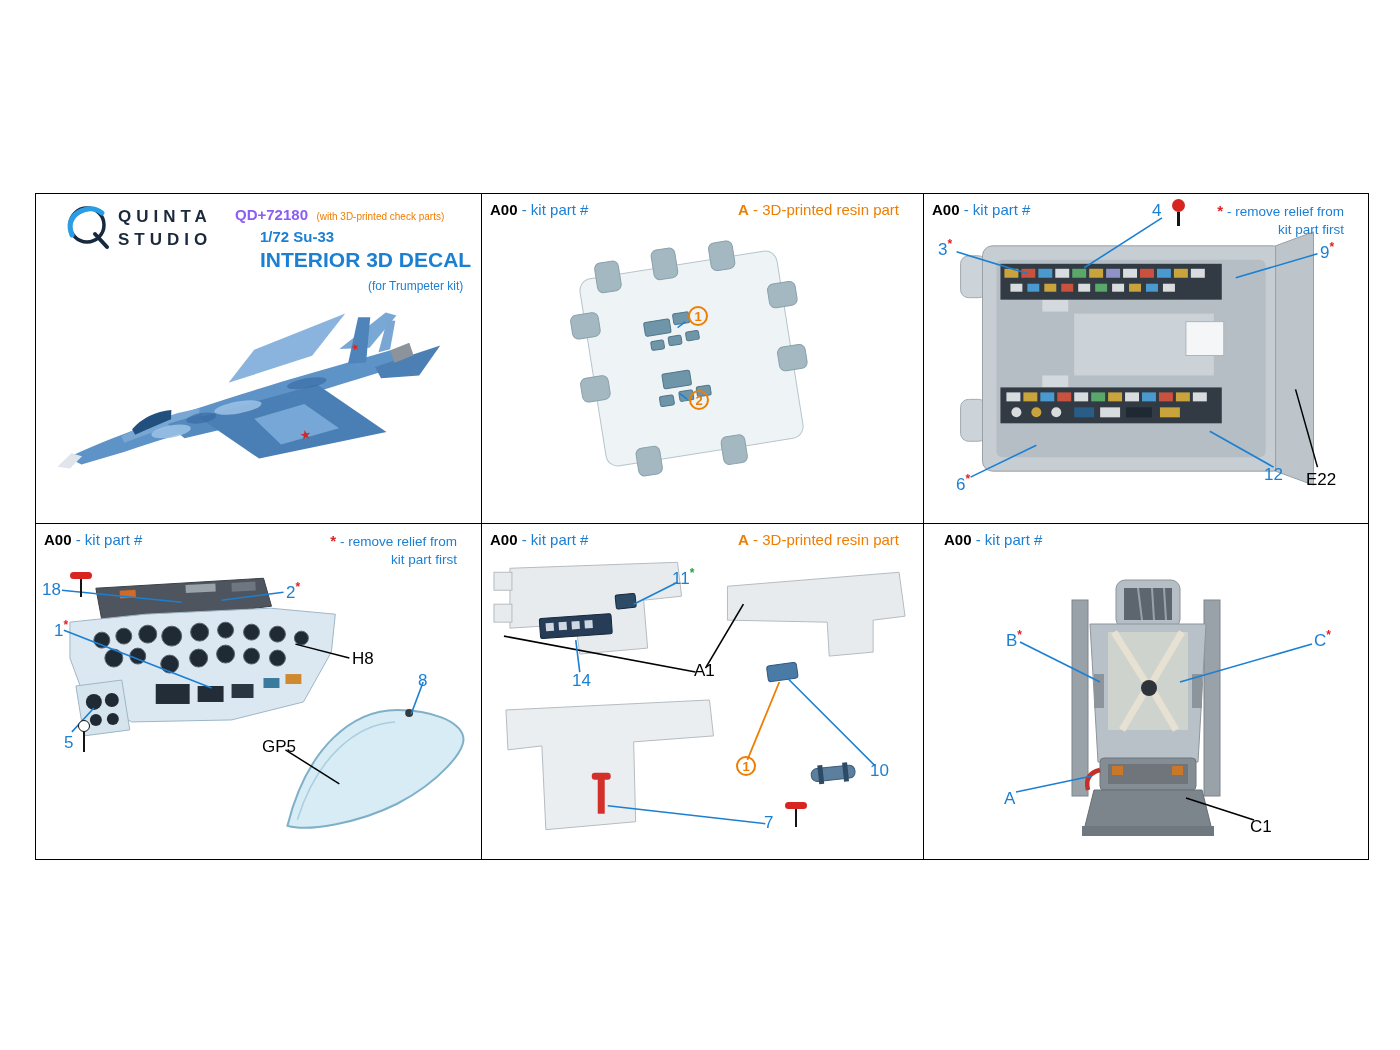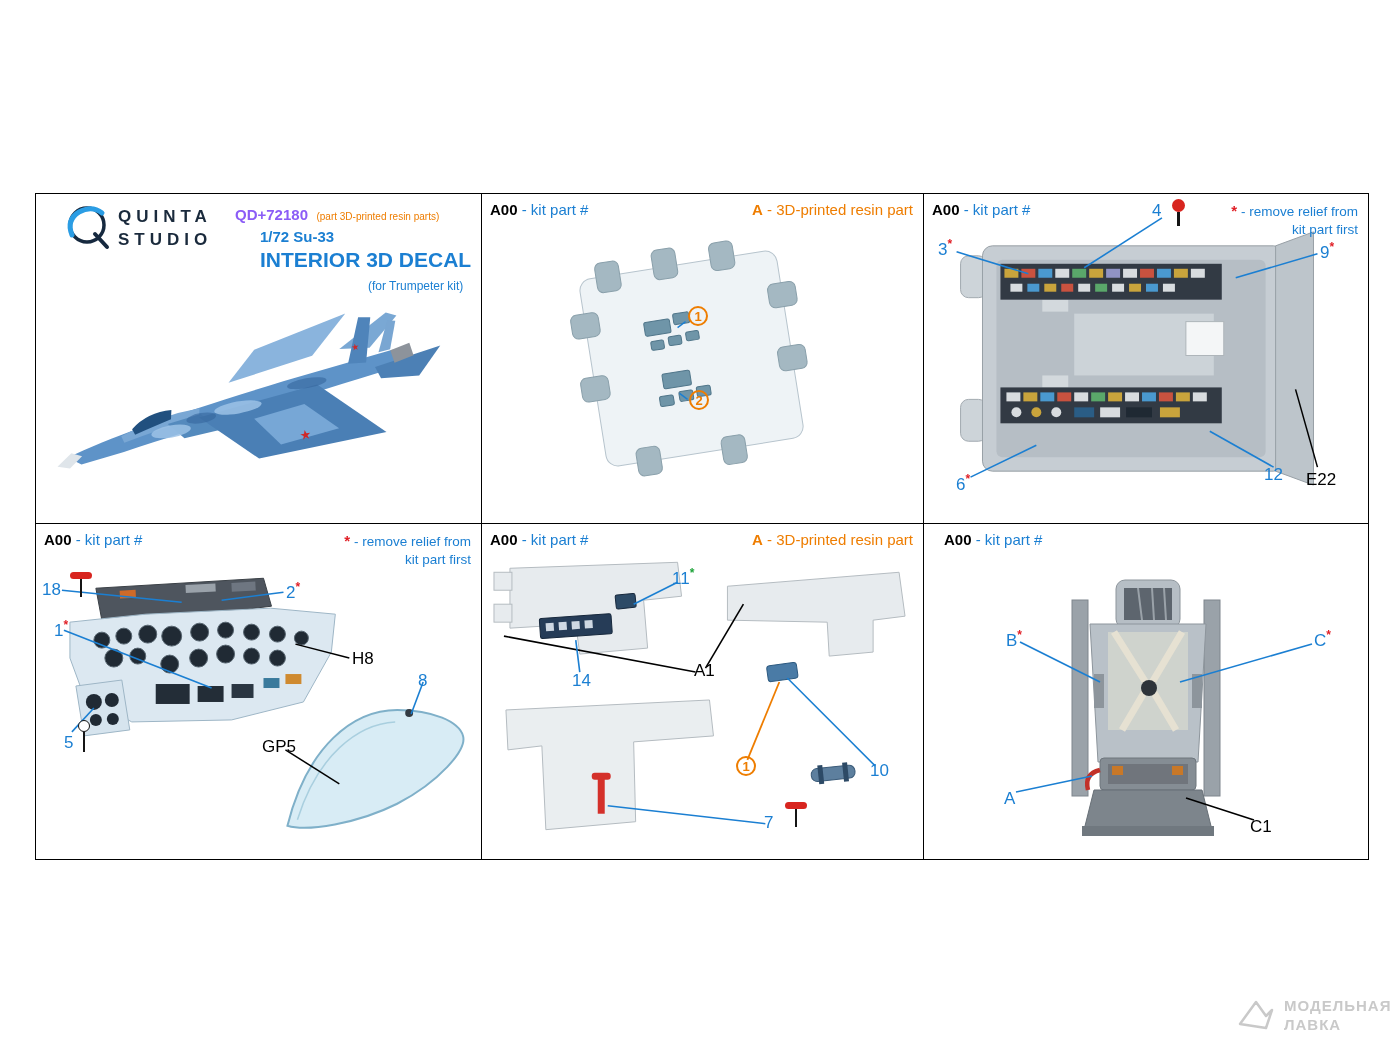--- a/index.html
+++ b/index.html
@@ -9,21 +9,21 @@
   .grid { position:absolute; left:35px; top:193px; width:1334px; height:667px;
           display:grid; grid-template-columns:446px 442px 444px; grid-template-rows:330px 335px;
           border:1px solid #000; }
   .cell { position:relative; overflow:hidden; background:#fff;
           border-right:1px solid #000; border-bottom:1px solid #000; }
   .cell:nth-child(3n) { border-right:none; }
   .cell:nth-child(n+4) { border-bottom:none; }
 
   .hdr { position:absolute; top:7px; font-size:15px; white-space:nowrap; z-index:8; }
   .hdr-l { left:8px; }
-  .hdr-r { right:10px; text-align:right; }
+  .hdr-r { right:24px; text-align:right; }
   .code { font-weight:700; color:#000; }
   .code.orange { color:#ee7d00; }
   .blue { color:#1b7fd2; }
   .orange { color:#ee7d00; }
   .note { font-size:13.5px; line-height:1.3; }
   .note .star { vertical-align:baseline; font-size:15px; }
 
   .co { position:absolute; font-size:17px; color:#1b7fd2; white-space:nowrap; line-height:1; z-index:9; }
   .co.k { color:#000; }
   .co sup.star { vertical-align:super; font-size:12px; line-height:0; }
@@ -71,21 +71,21 @@
         <circle cx="25" cy="23" r="17" fill="none" stroke="#16293f" stroke-width="3.5"></circle>
         <path d="M10,33 Q4,18 17,10 Q30,3 40,11" fill="none" stroke="#2b9de4" stroke-width="5" stroke-linecap="round"></path>
         <line x1="33" y1="32" x2="45" y2="45" stroke="#16293f" stroke-width="4" stroke-linecap="round"></line>
       </svg>
       <div class="brand-name">
         <div>QUINTA</div>
         <div>STUDIO</div>
       </div>
       <div class="product">
         <span class="pcode">QD+72180</span>
-        <span class="pnote">(part 3D-printed resin parts)</span>
+        <span class="pnote">(with 3D-printed check parts)</span>
       </div>
       <div class="scale">1/72 Su-33</div>
       <div class="title-main">INTERIOR 3D DECAL</div>
       <div class="kit-note">(for Trumpeter kit)</div>
       <svg class="aircraft" viewBox="0 0 420 205">
         <g transform="rotate(-10 210 100)">
           <polygon points="185,72 272,60 312,24 216,44" fill="#8ab4dd"></polygon>
           <polygon points="300,58 352,30 362,35 330,62" fill="#7aa8d4"></polygon>
           <path d="M14,118 C60,104 140,92 240,80 L352,68 L364,74 L350,86 C260,98 150,110 70,122 L26,127 Z" fill="#5e93c8"></path>
           <path d="M70,106 Q112,92 152,92 L150,101 Q112,105 72,113 Z" fill="#79a7d4"></path>
@@ -410,22 +410,13 @@
         <line x1="330" y1="296" x2="262" y2="274" stroke="#000" stroke-width="1.5"></line>
       </svg>
       <div class="co" style="left:82px;top:108px"><span>B</span><sup class="star red">*</sup></div>
       <div class="co" style="left:390px;top:108px"><span>C</span><sup class="star red">*</sup></div>
       <div class="co" style="left:80px;top:266px"><span>A</span></div>
       <div class="co k" style="left:326px;top:294px">C1</div>
     </section>
 
   </div>
 
-  <div class="watermark">
-    <svg width="40" height="40" viewBox="0 0 40 40">
-      <path d="M4,28 L20,6 L30,20 L36,14 L30,32 Z" fill="none" stroke="#c9c9c9" stroke-width="2.5" stroke-linejoin="round"></path>
-    </svg>
-    <div class="txt">
-      <div>МОДЕЛЬНАЯ</div>
-      <div>ЛАВКА</div>
-    </div>
-  </div>
 </div>
 
 </body></html>

